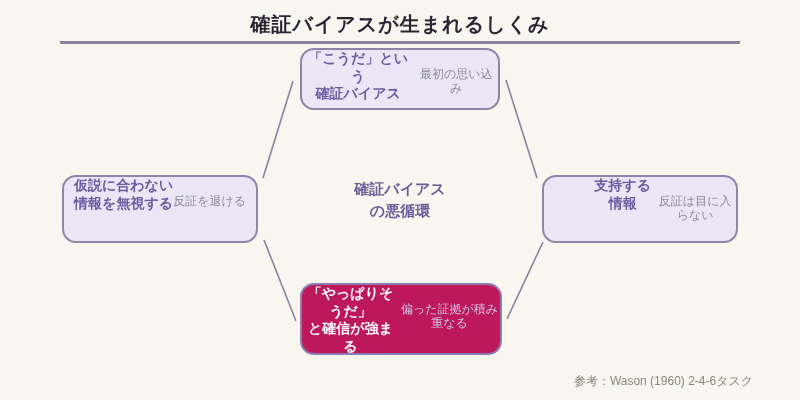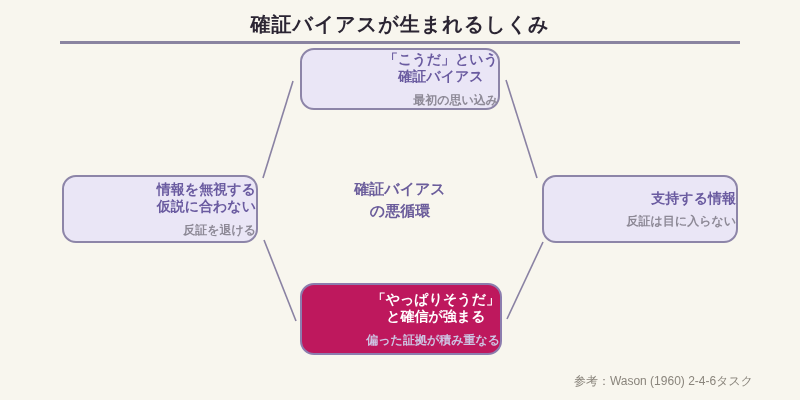--- a/index.html
+++ b/index.html
@@ -29,38 +29,37 @@
     position: absolute;
     left: 0; top: 0;
   }
   .node {
     position: absolute;
     box-sizing: border-box;
     border-radius: 14px;
     background: #eae6f6;
     border: 2px solid #8d85a8;
     display: flex;
-    flex-direction: column;
+    flex-direction: row;
     justify-content: center;
-    align-items: flex-end;
+    align-items: flex-start;
     text-align: center;
   }
   .node .node-title {
     font-size: 14px;
     font-weight: bold;
     color: #6a5ba0;
     line-height: 1.25;
   }
   .node .node-title span { display: block; }
   .node .node-subtitle {
     font-size: 12px;
     color: #8d8996;
     line-height: 1.2;
-    margin-top: 7px;
-    font-weight: bold;
+    margin-top: 17px;
   }
   .node-top    { left: 300px; top: 48px;  width: 200px; height: 62px; }
   .node-left   { left: 62px;  top: 175px; width: 196px; height: 68px; }
   .node-right  { left: 542px; top: 175px; width: 196px; height: 68px; padding-left: 47px; }
   .node-bottom { left: 300px; top: 283px; width: 202px; height: 72px;
                  background: #be185d; border-color: #8c7dae; }
   .node-bottom .node-title    { color: #ffffff; }
   .node-bottom .node-subtitle { color: #cdc3e2; }
   .center-label {
     position: absolute;
@@ -110,22 +109,22 @@
 <div class="node node-bottom">
   <div class="node-title">
     <span>「やっぱりそうだ」</span>
     <span>と確信が強まる</span>
   </div>
   <div class="node-subtitle">偏った証拠が積み重なる</div>
 </div>
 
 <div class="node node-left">
   <div class="node-title">
+    <span>仮説に合わない</span>
     <span>情報を無視する</span>
-    <span>仮説に合わない</span>
   </div>
   <div class="node-subtitle">反証を退ける</div>
 </div>
 
 <div class="center-label">
   <span>確証バイアス</span>
   <span>の悪循環</span>
 </div>
 
 <div class="caption">参考：Wason (1960) 2-4-6タスク</div>

